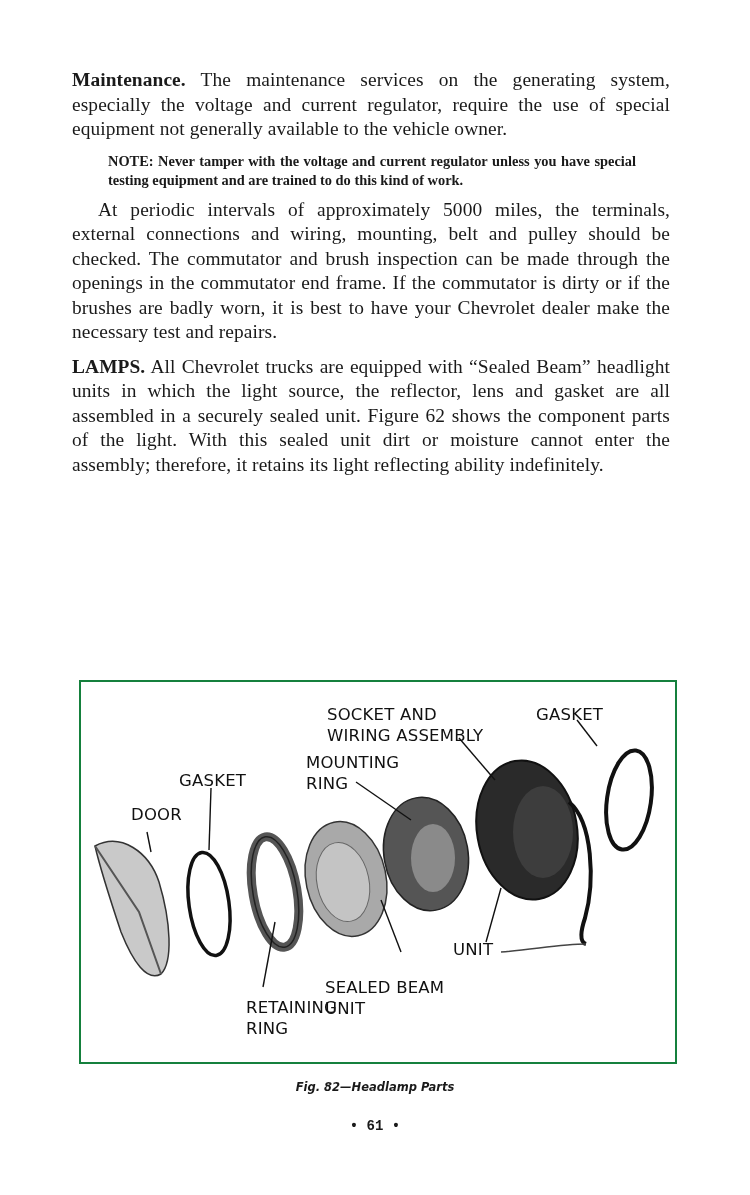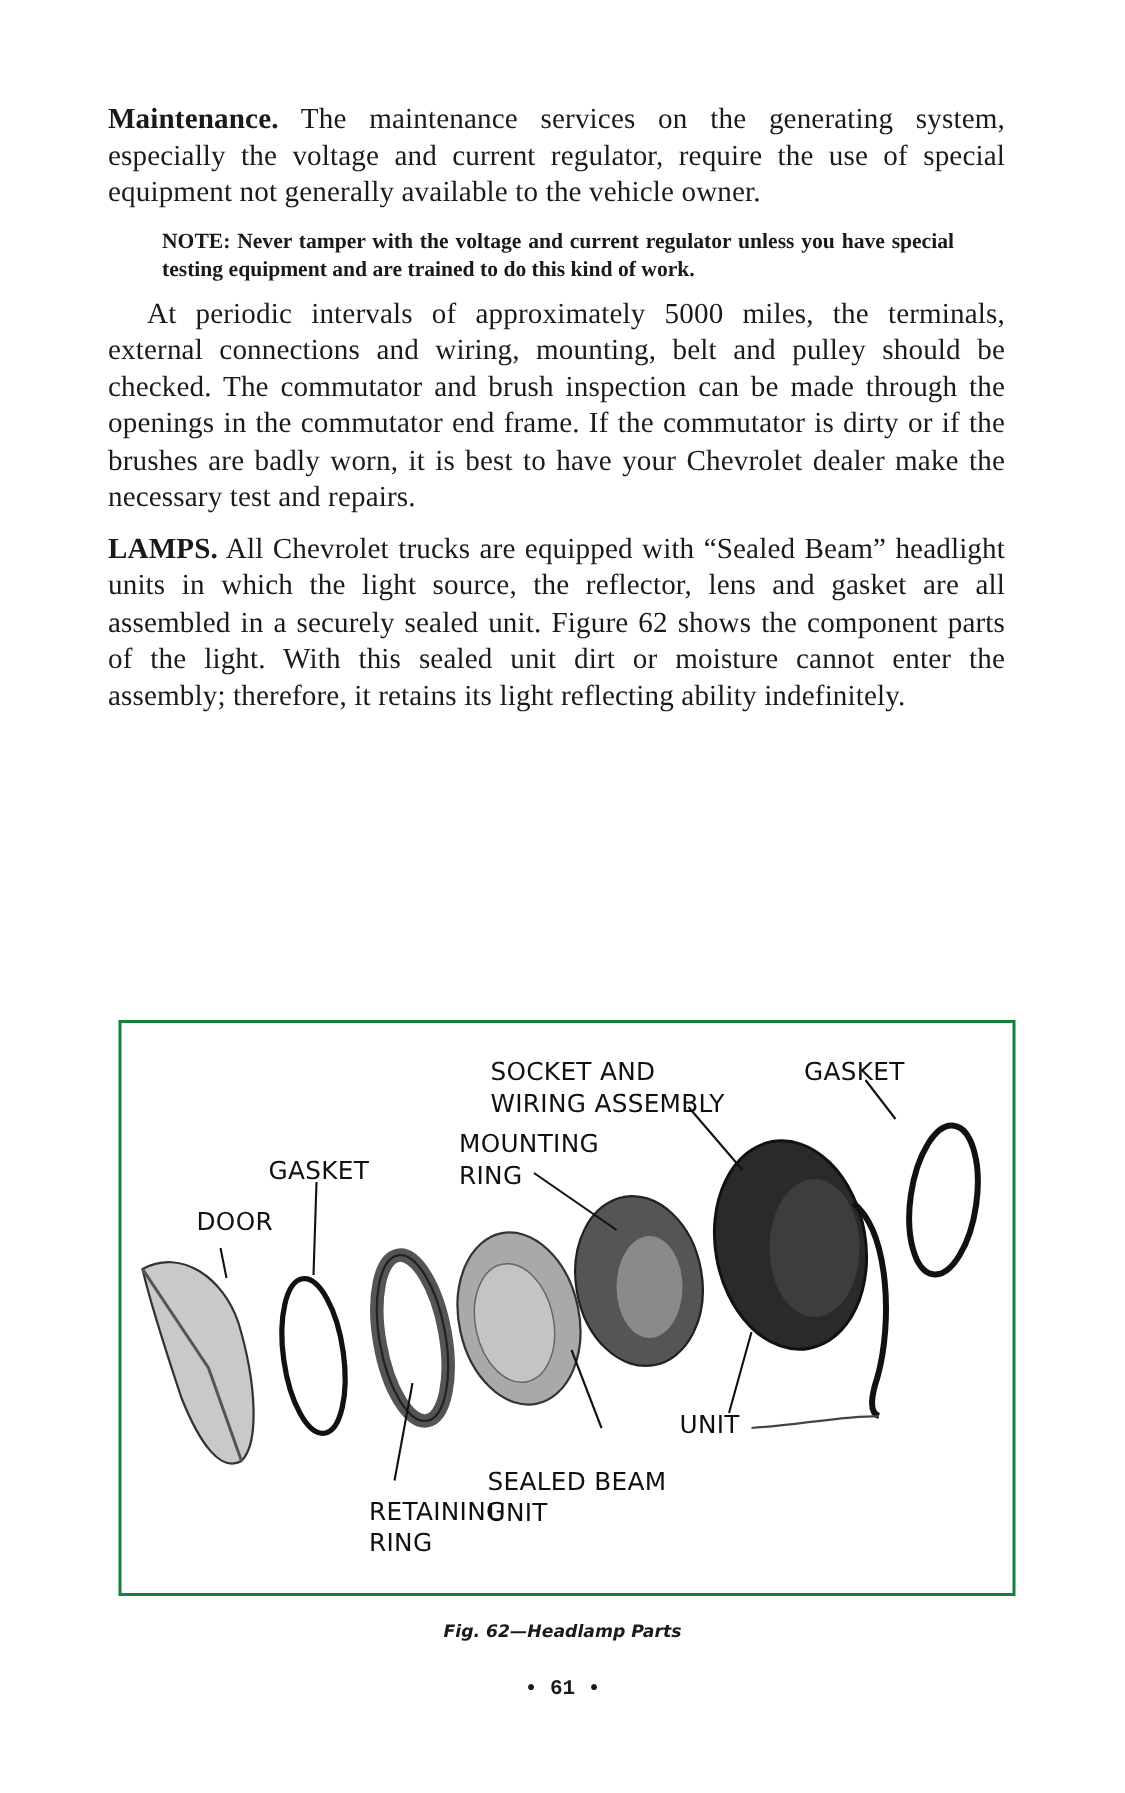--- a/index.html
+++ b/index.html
@@ -77,14 +77,14 @@
   <div class="lbl" style="left:244px; top:295px;">
     <div>SEALED BEAM</div>
     <div>UNIT</div>
   </div>
   <div class="lbl" style="left:134px; top:315px;margin-left:31px;">
     <div>RETAINING</div>
     <div>RING</div>
   </div>
 </div>
 
-<div class="caption">Fig. 62—Headlamp Parts</div>
+<div class="caption">Fig. 82—Headlamp Parts</div>
 <div class="pagenum">• 61 •</div>
 
 </body></html>

